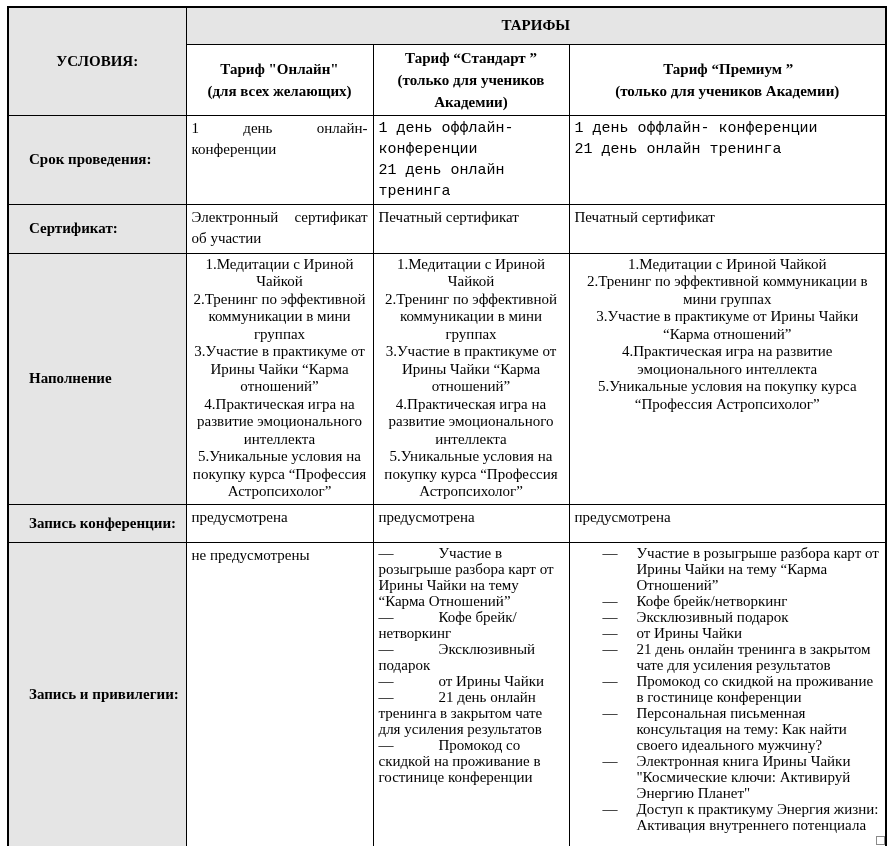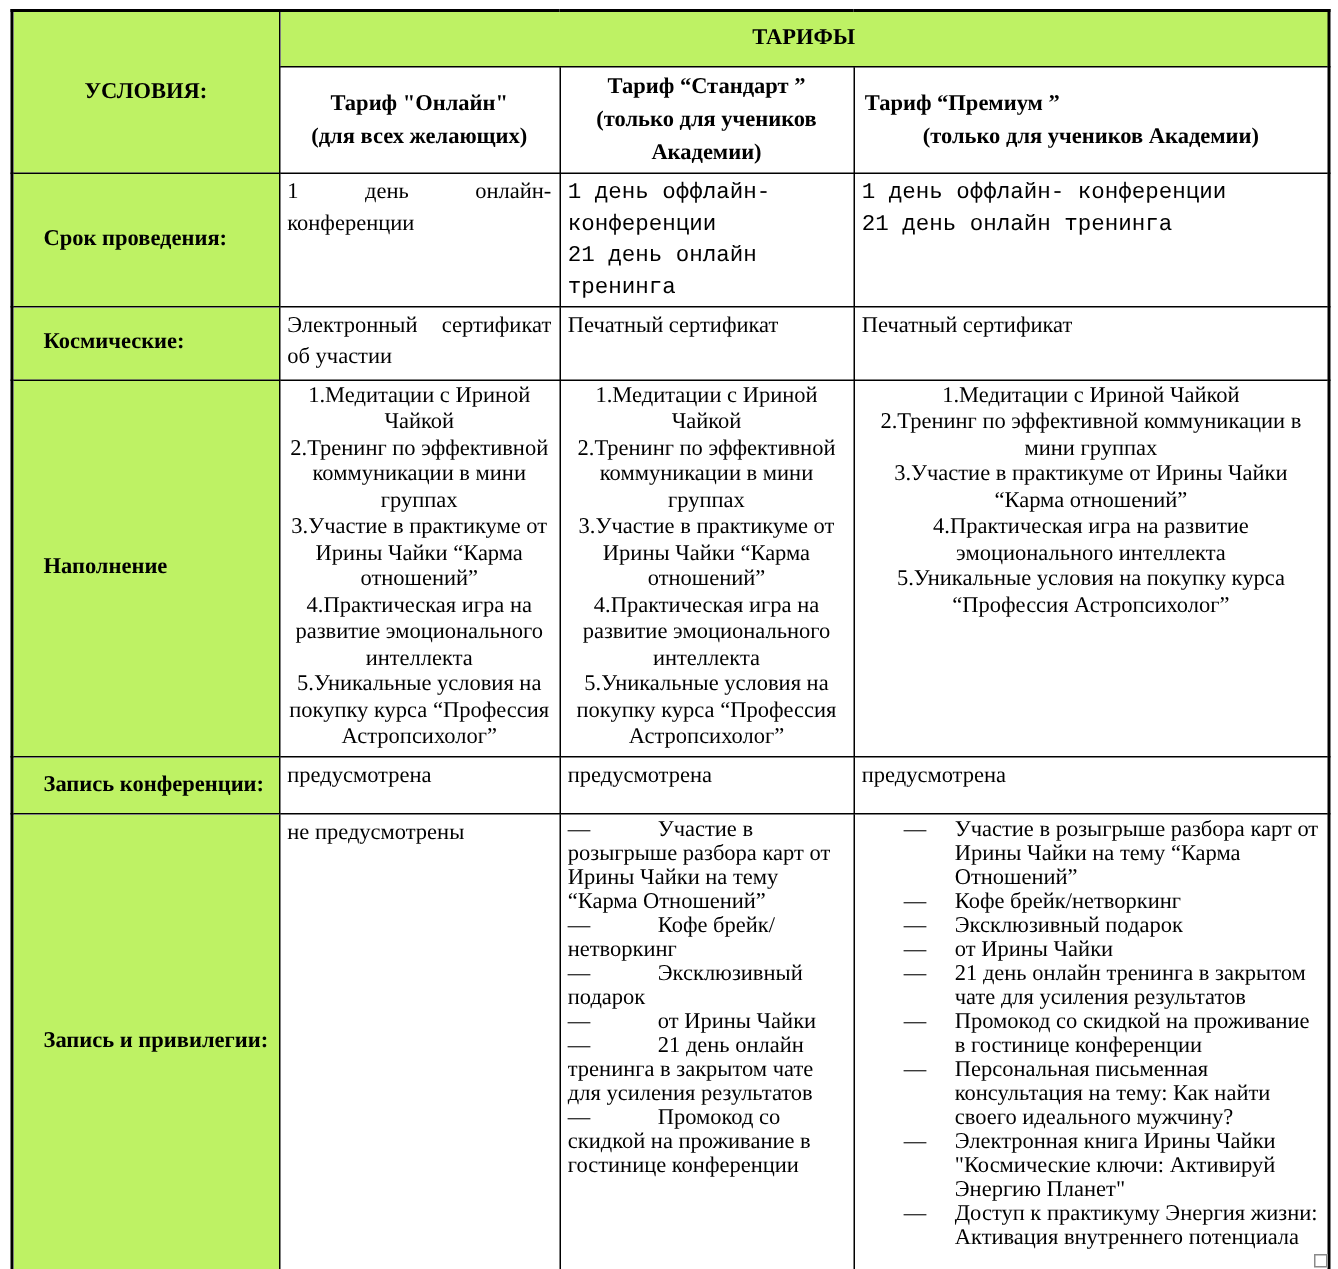--- a/index.html
+++ b/index.html
@@ -18,38 +18,38 @@
     table-layout: fixed;
     border: 2px solid #000;
   }
   td {
     border: 1px solid #000;
     padding: 2px 5px;
     font-size: 15px;
     vertical-align: top;
     overflow: hidden;
   }
-  .shaded { background: #bef264; }
+  .shaded { background: #e5e5e5; }
   .corner {
     text-align: center; vertical-align: middle;
     font-weight: bold;
   }
   .group {
     text-align: center; vertical-align: middle;
     font-weight: bold;
   }
   .r-group { height: 37px; }
   .r-names { height: 56px; }
   .r-names td {
     font-weight: bold;
     vertical-align: middle;
     text-align: center;
     line-height: 22px;
   }
-  .c-premium .t { text-align: left; padding-left: 2px; }
+  .c-premium .t { text-align: center; padding-left: 2px; }
   .label {
     font-weight: bold;
     vertical-align: middle;
     line-height: 21px;
     padding-left: 20px;
     text-align: left;
   }
   .body { line-height: 21px; }
   .just { text-align: justify; }
   .pre  { white-space: pre-line; font-family: Liberation Mono, monospace; }
@@ -133,21 +133,21 @@
   <tr class="r-duration">
     <td class="label shaded">Срок проведения:</td>
     <td class="body just">1 день онлайн-конференции</td>
     <td class="body pre">1 день оффлайн- конференции
 21 день онлайн тренинга</td>
     <td class="body pre">1 день оффлайн- конференции
 21 день онлайн тренинга</td>
   </tr>
 
   <tr class="r-cert">
-    <td class="label shaded">Космические:</td>
+    <td class="label shaded">Сертификат:</td>
     <td class="body just">Электронный сертификат об участии</td>
     <td class="body">Печатный сертификат</td>
     <td class="body">Печатный сертификат</td>
   </tr>
 
   <tr class="r-content">
     <td class="label shaded">Наполнение</td>
     <td class="body">
           <div class="item">1.Медитации с Ириной Чайкой</div>
           <div class="item">2.Тренинг по эффективной коммуникации в мини группах</div>

